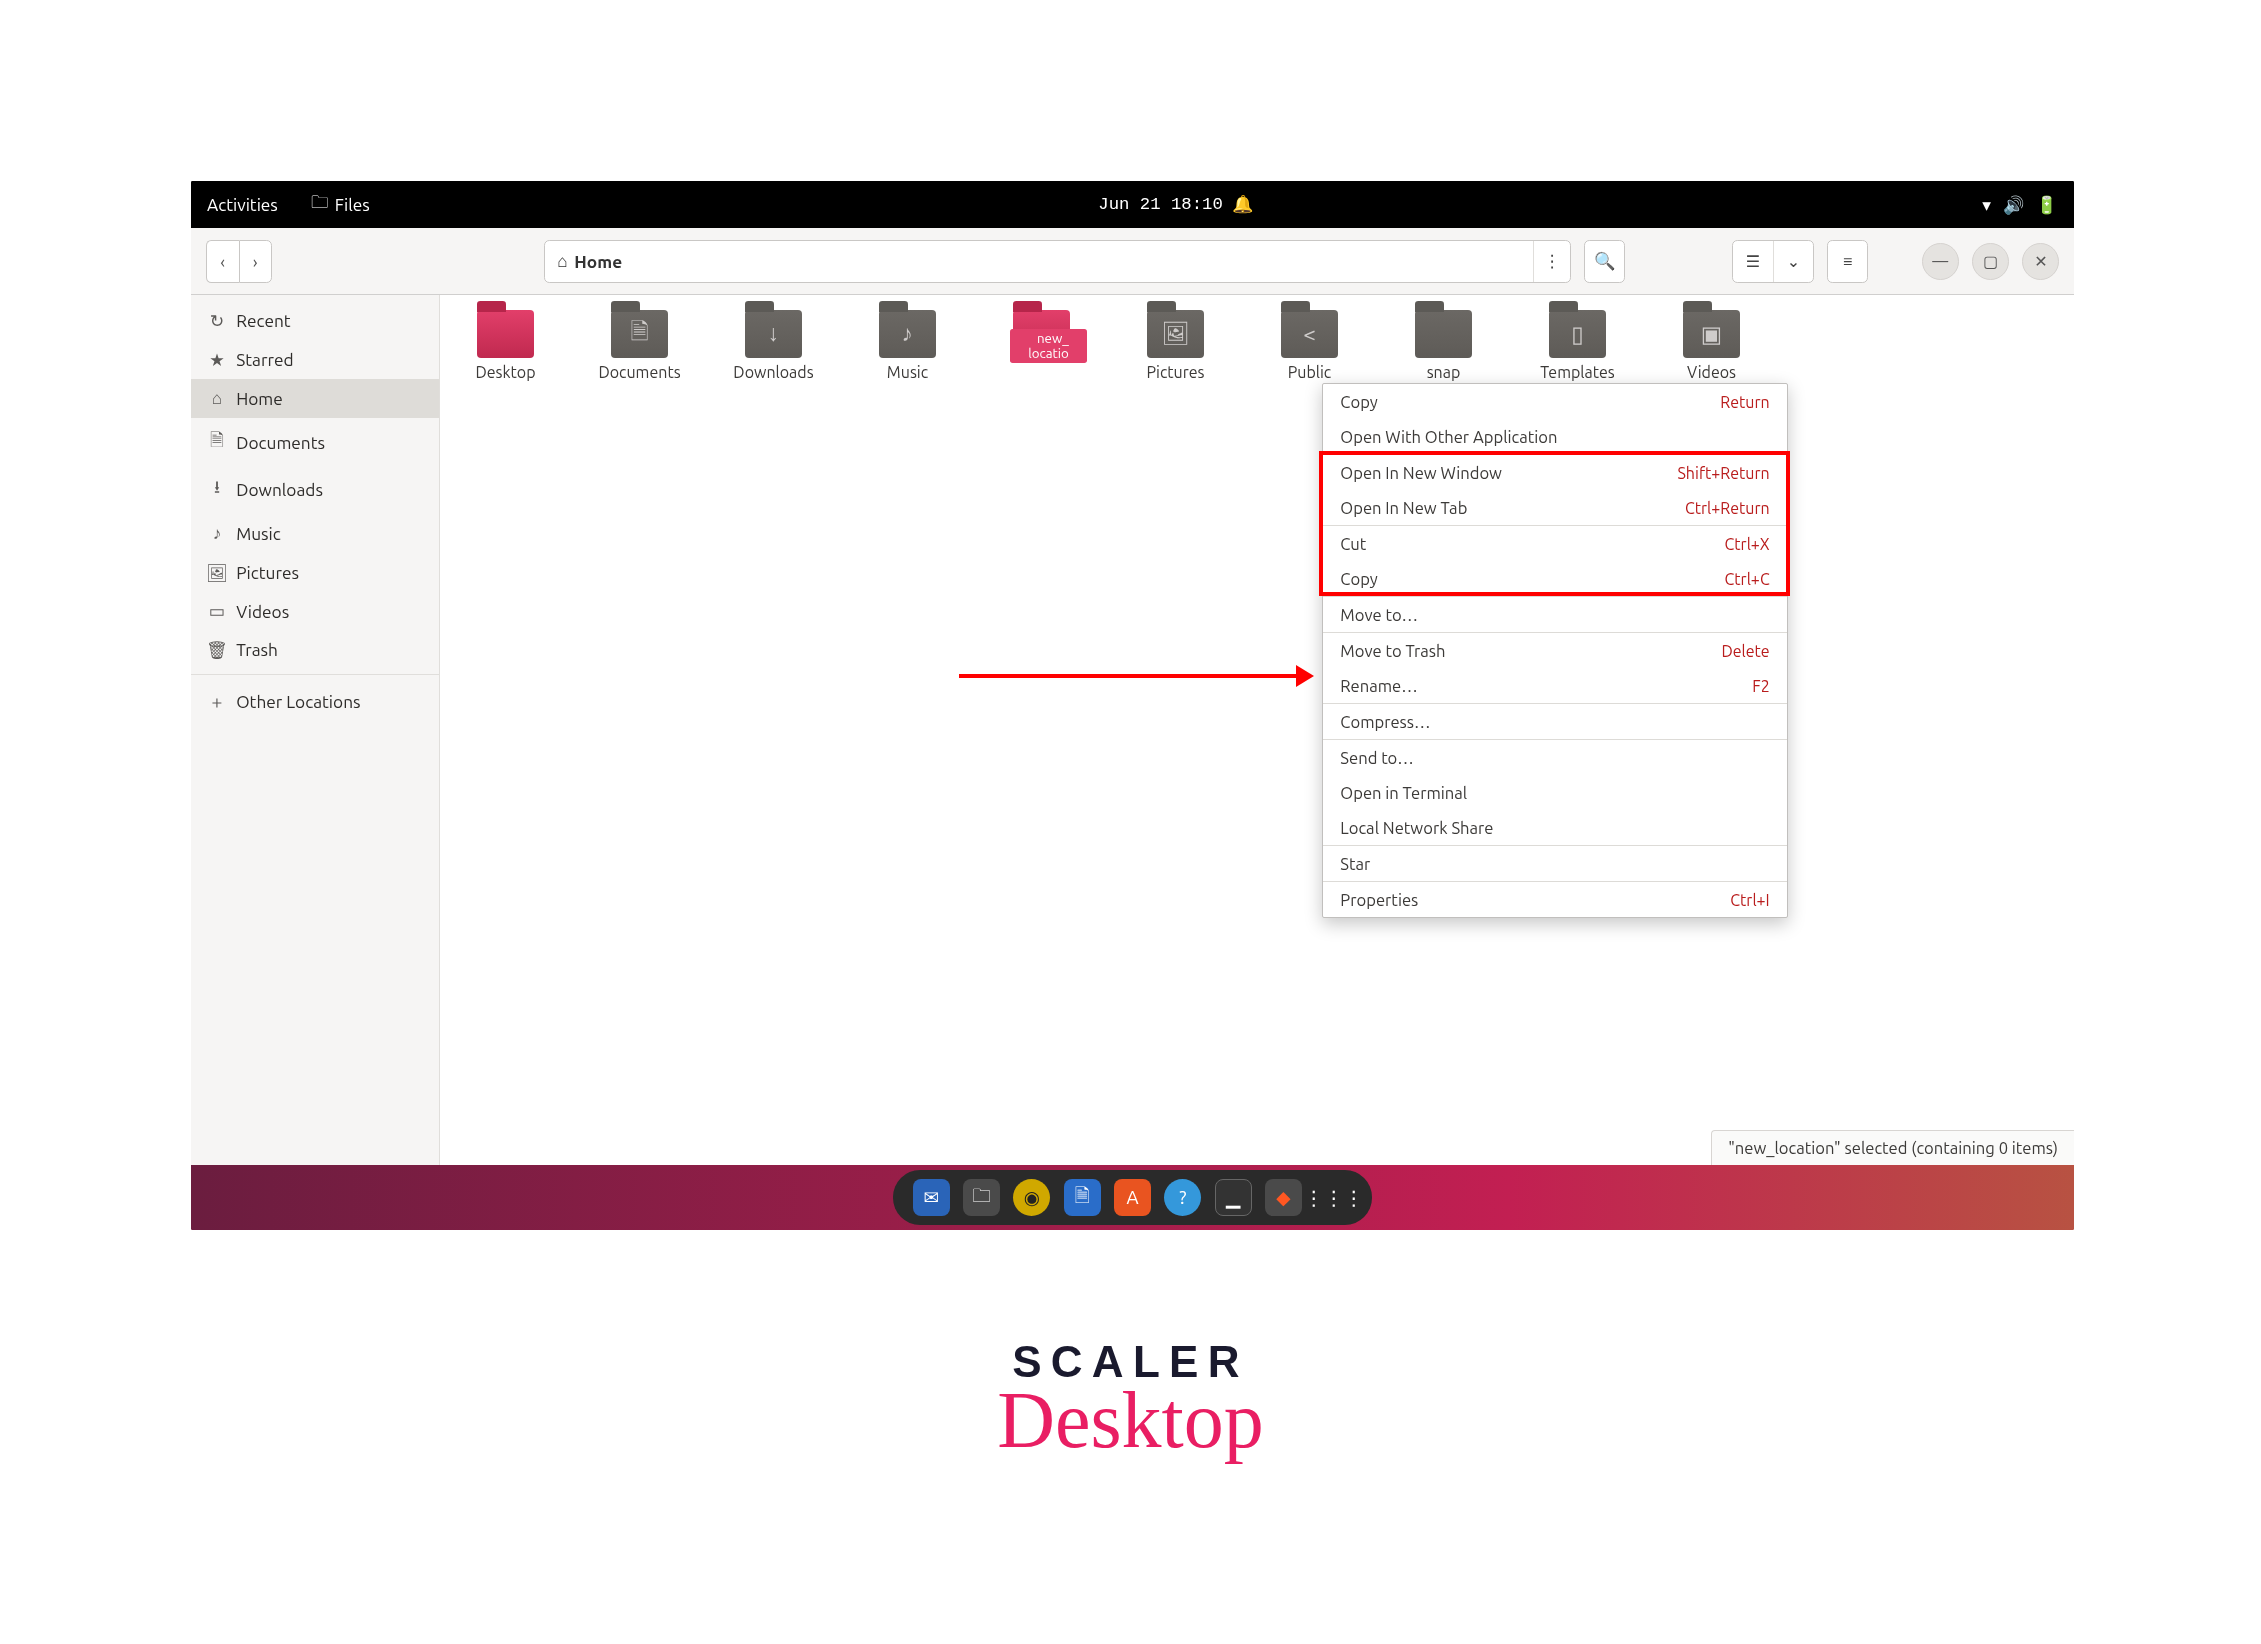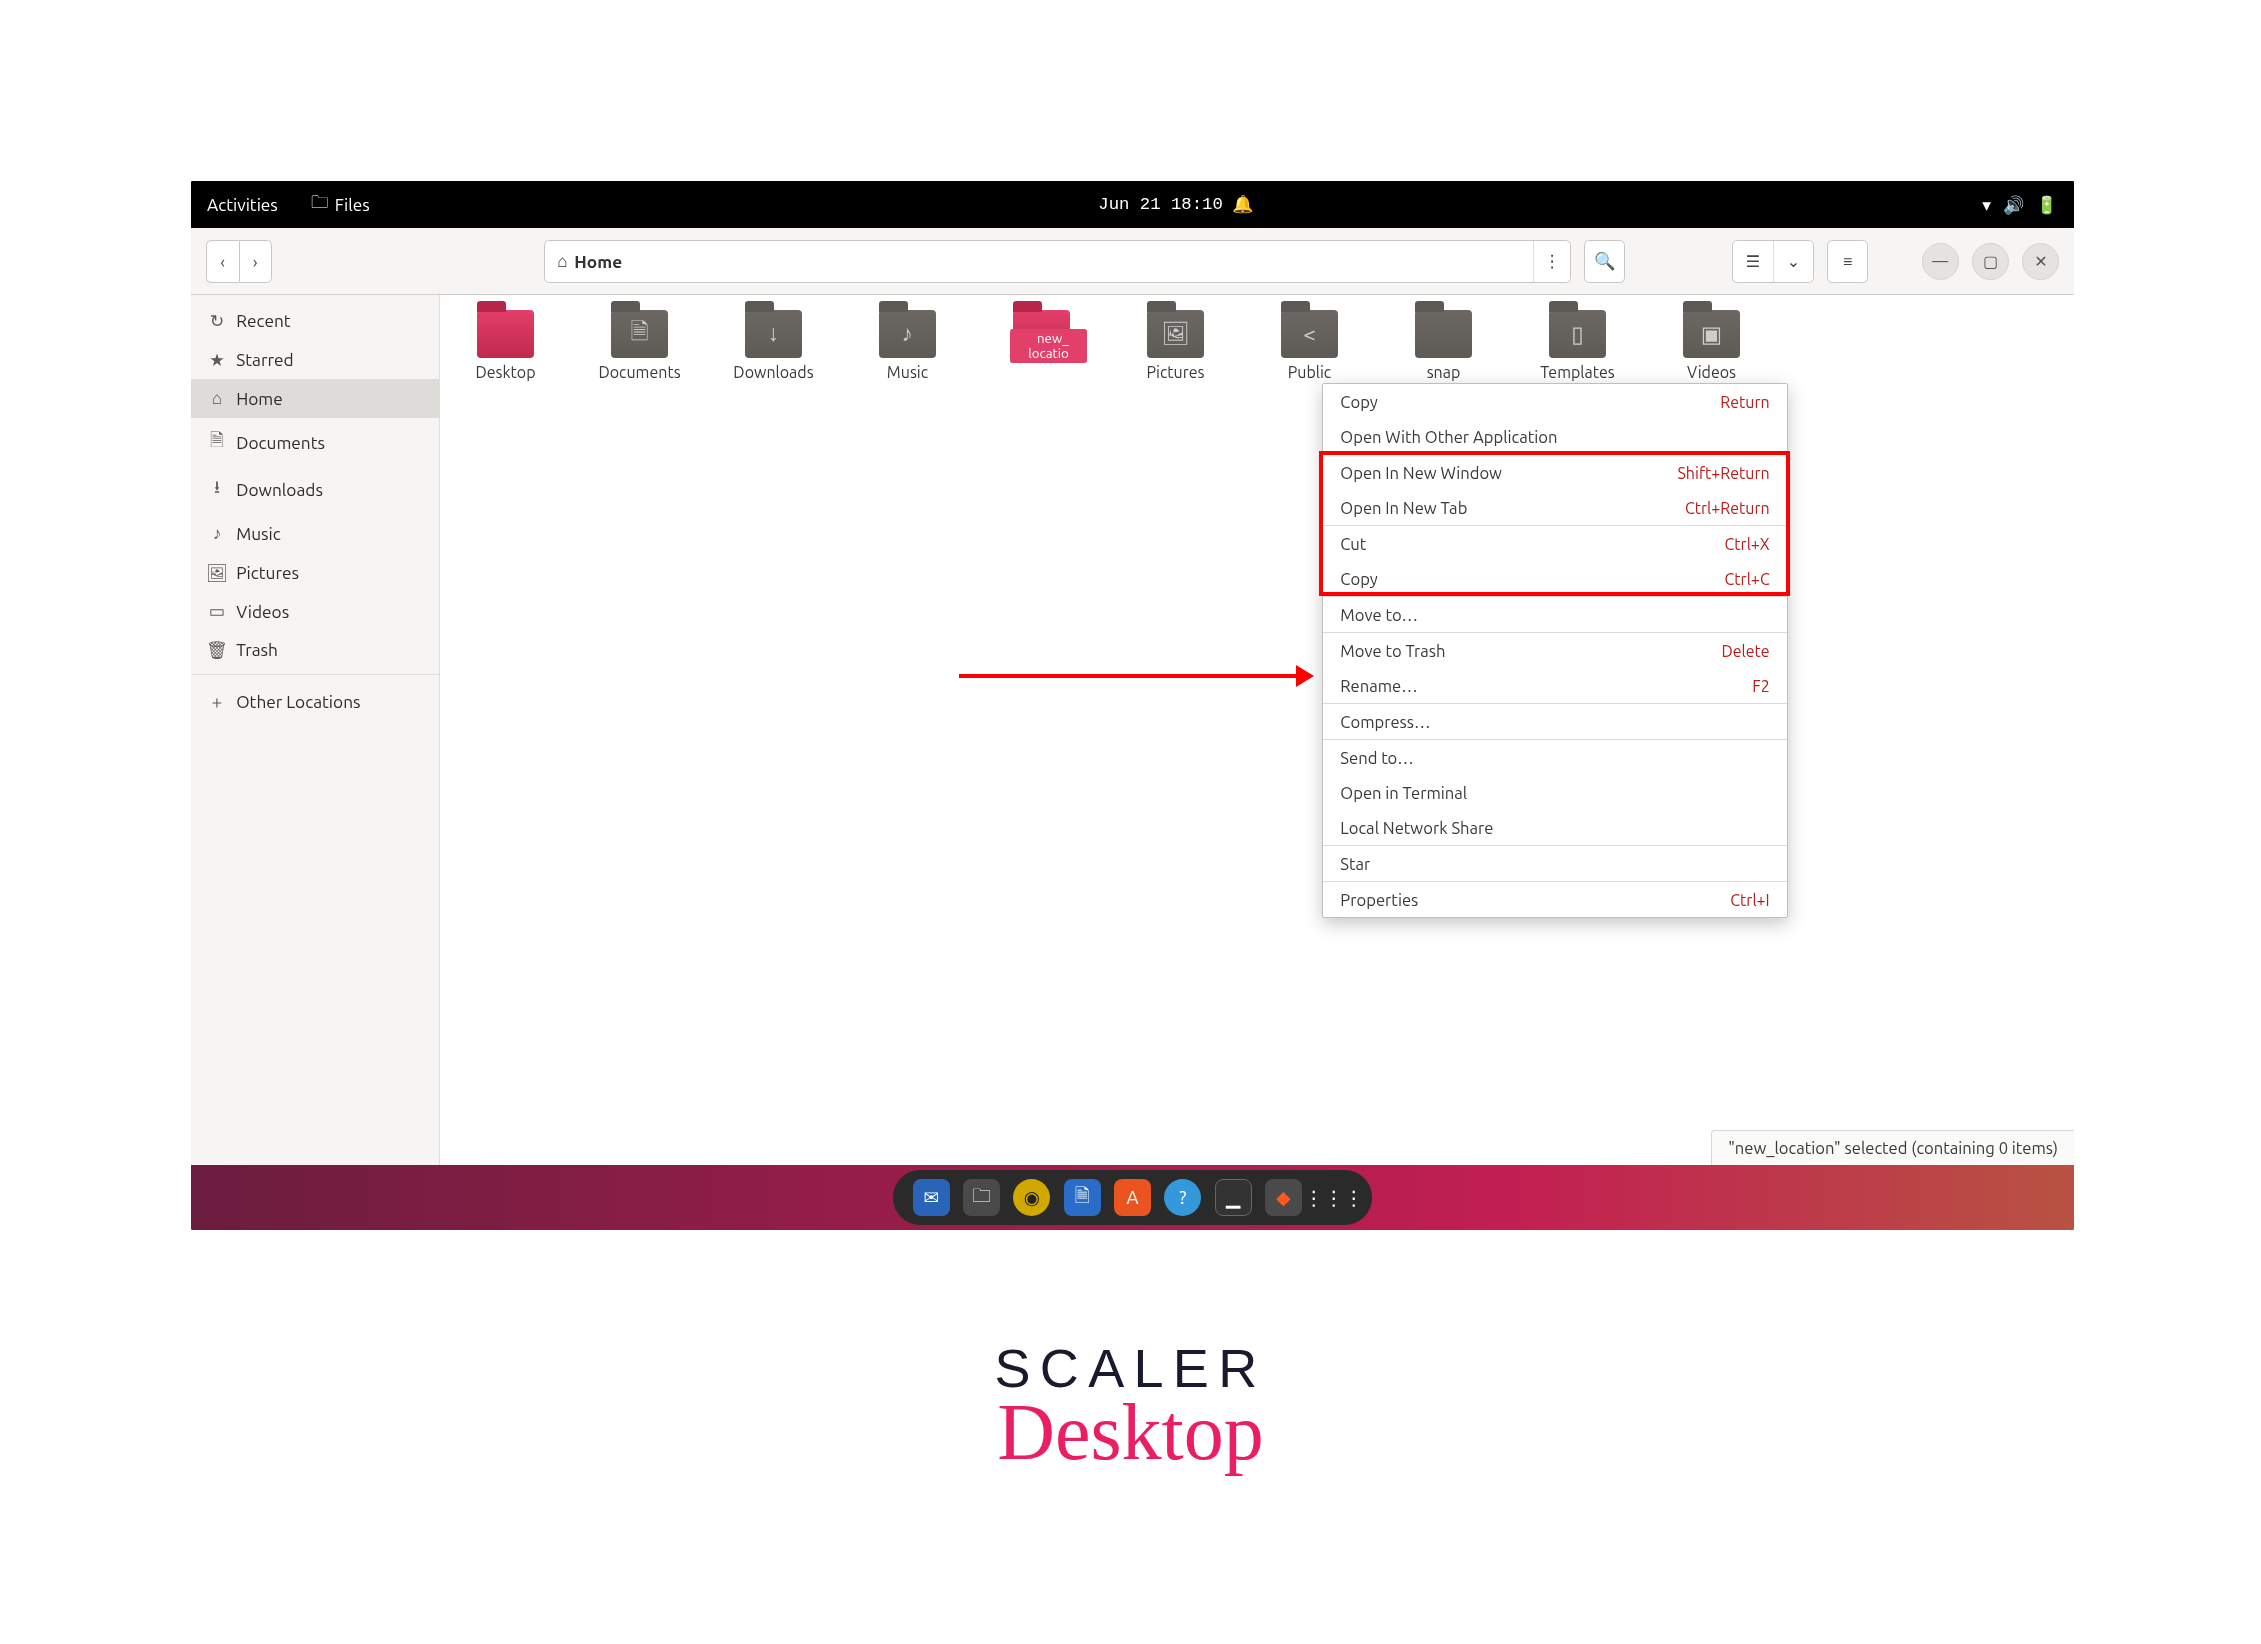--- a/index.html
+++ b/index.html
@@ -210,21 +210,21 @@
 
   
   .wm {
     position:absolute;
     left:50%; transform:translateX(-50%);
     top: 1337px;
     text-align:center;
   }
   .wm .scaler{
     font-family: Arial, sans-serif;
-    font-weight:400; letter-spacing:9.3px; font-size:54px; color:#1a1a2e;
+    font-weight:700; letter-spacing:9.3px; font-size:44px; color:#1a1a2e;
   }
   .wm .topics{
     font-family: "Brush Script MT", cursive;
     font-size:80px; color:#e91e63; margin-top:-12px;
   }
 </style>
 </head>
 <body>
 
 <div class="desktop">

